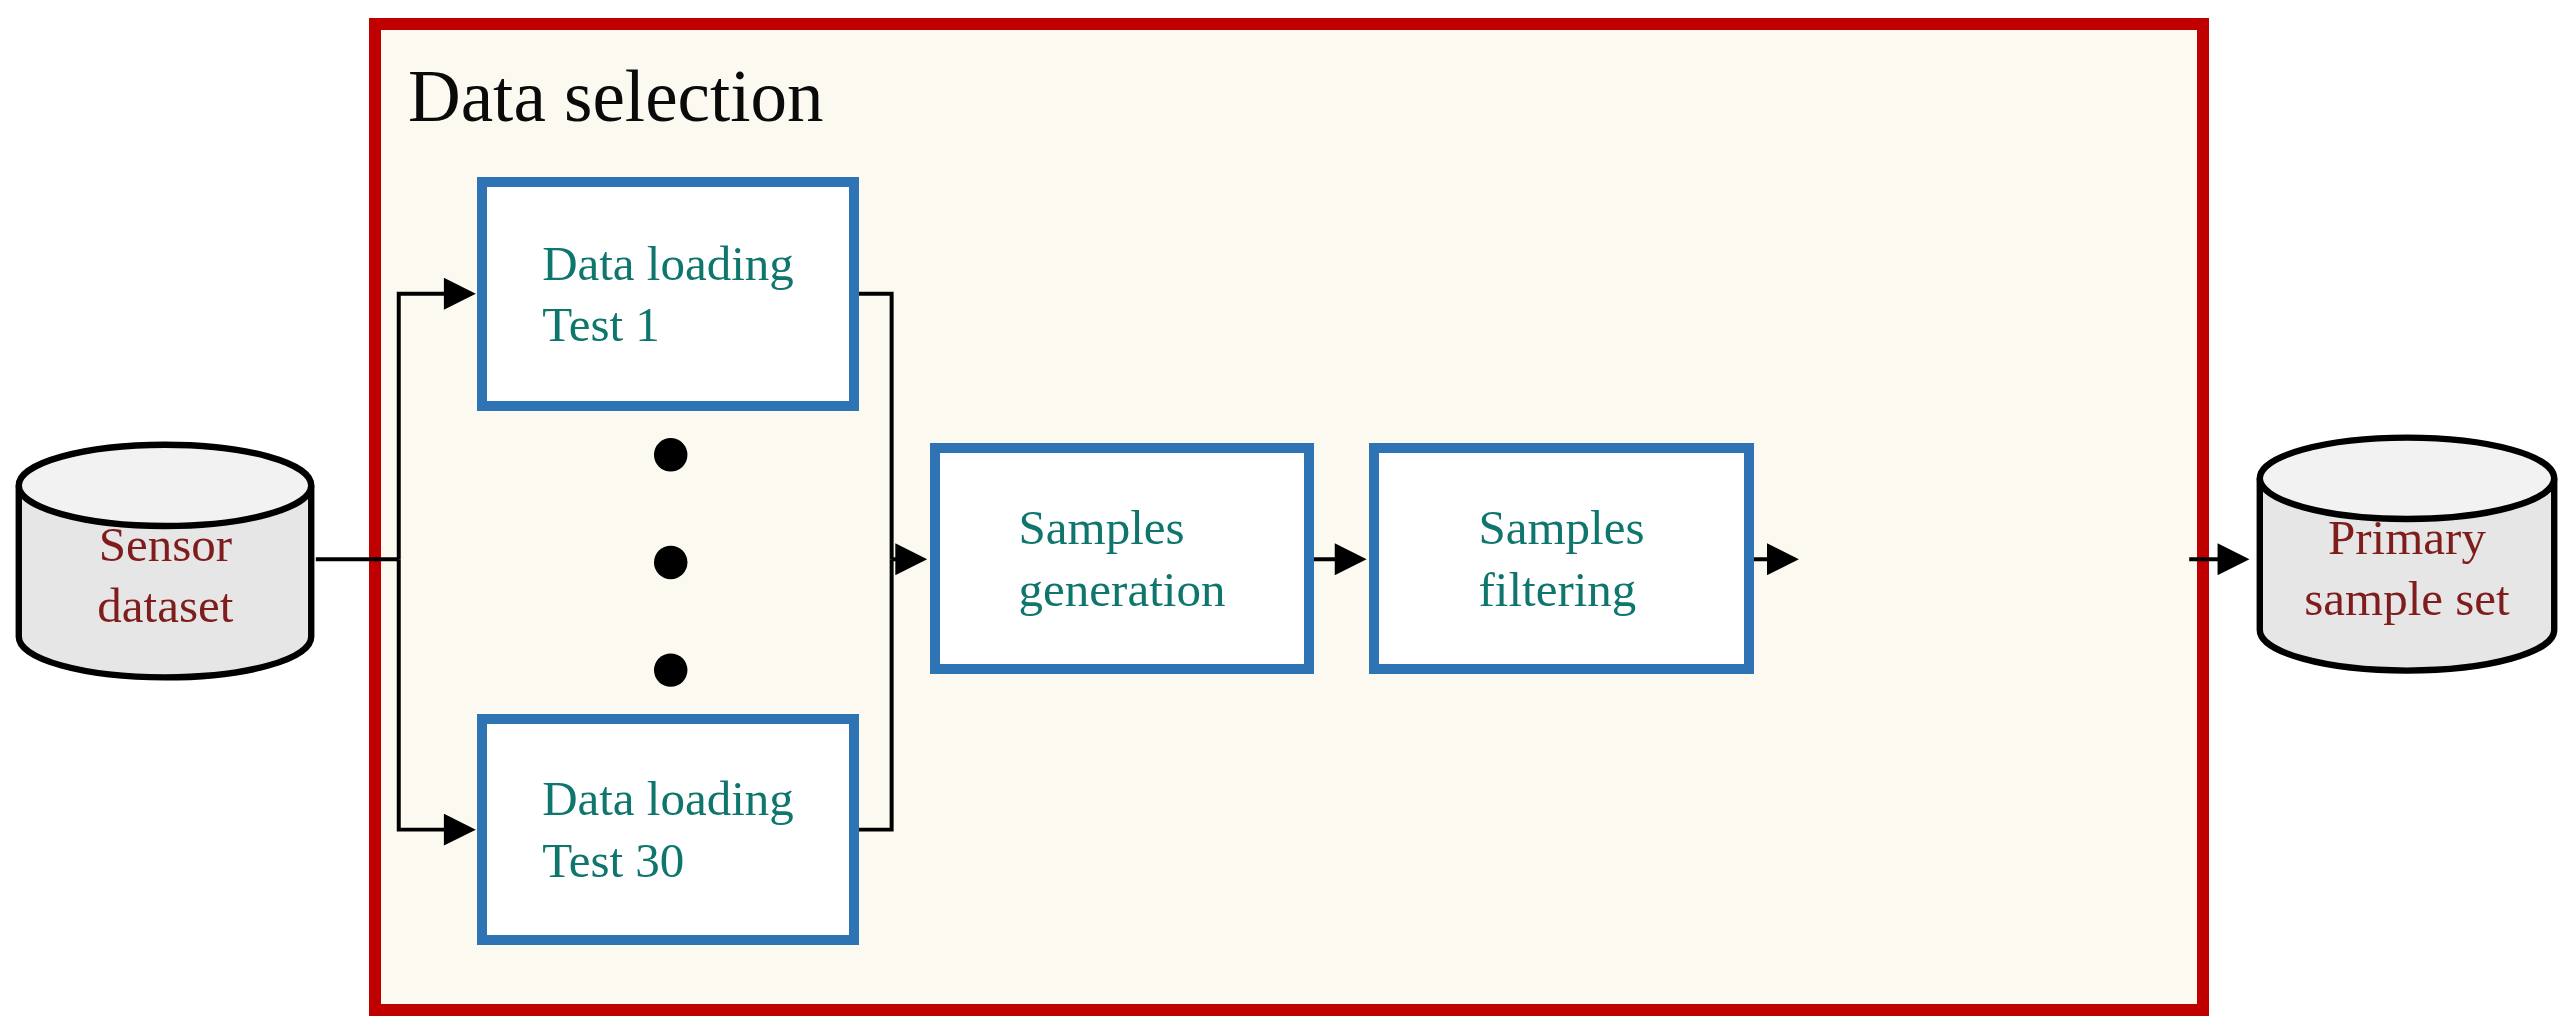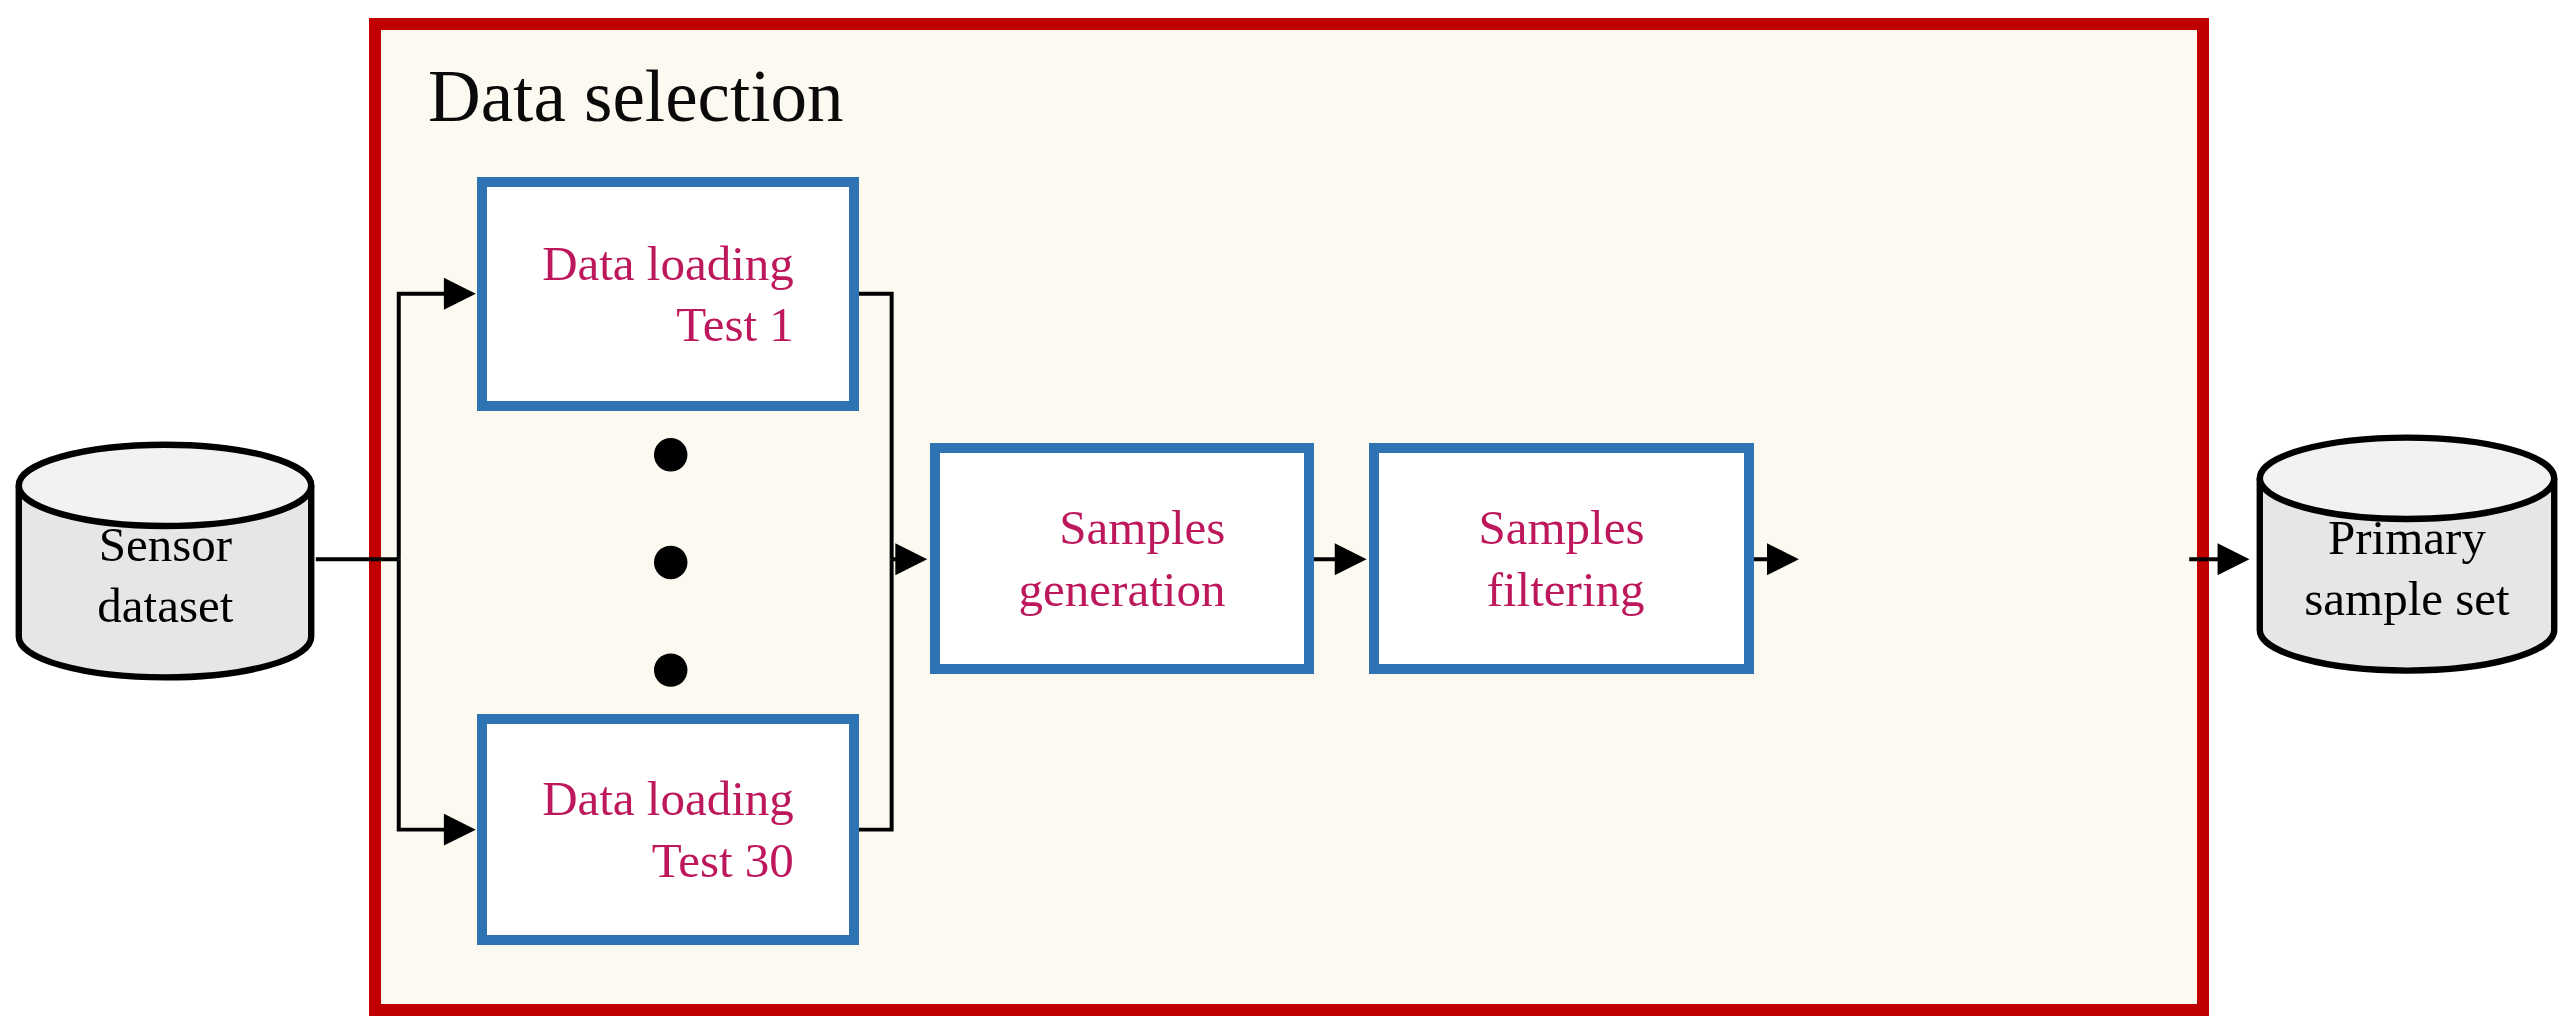--- a/index.html
+++ b/index.html
@@ -21,21 +21,21 @@
     left: 369px;
     top: 17.5px;
     width: 1840px;
     height: 998px;
     box-sizing: border-box;
     border: 12px solid #C00000;
     background: #FCFAF0;
   }
   .frame-title {
     position: absolute;
-    left: 428px;
+    left: 408px;
     top: 57px;
     font-size: 73px;
     line-height: 1.1;
     color: #0A0A0A;
     white-space: nowrap;
   }
   
   svg.connectors {
     position: absolute;
     left: 0;
@@ -48,42 +48,42 @@
     box-sizing: border-box;
     border: 10.4px solid #2E74B5;
     background: #FFFFFF;
     display: flex;
     align-items: center;
     justify-content: center;
   }
   .node-label {
     font-size: 49px;
     line-height: 1.25;
-    color: #be185d;
-    text-align: right;
+    color: #0f766e;
+    text-align: left;
     white-space: pre-line;
   }
   
   .cylinder {
     position: absolute;
   }
   .cylinder .cyl-label {
     position: absolute;
     left: 0;
     top: 0;
     width: 100%;
     height: 100%;
     box-sizing: border-box;
     padding-top: 27px;
     display: flex;
     align-items: center;
     justify-content: center;
     font-size: 49px;
     line-height: 1.25;
-    color: #000000;
+    color: #7f1d1d;
     text-align: center;
     white-space: pre-line;
   }
 </style>
 </head>
 <body>
 
 <div id="canvas">
 
   <div class="selection-frame"></div>

